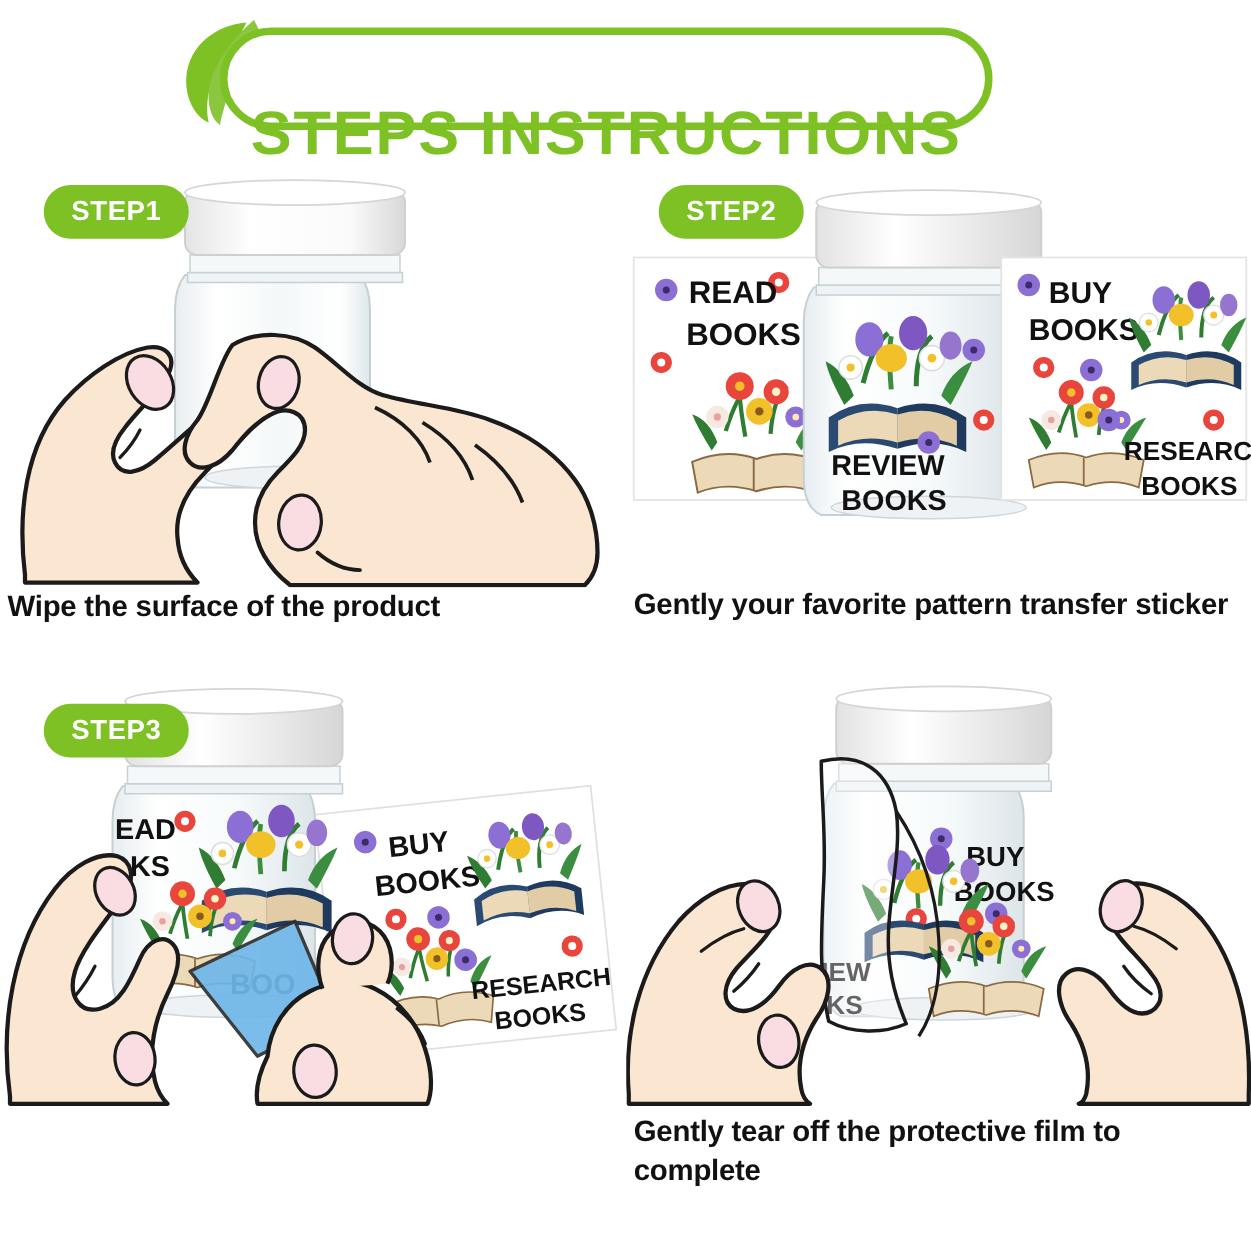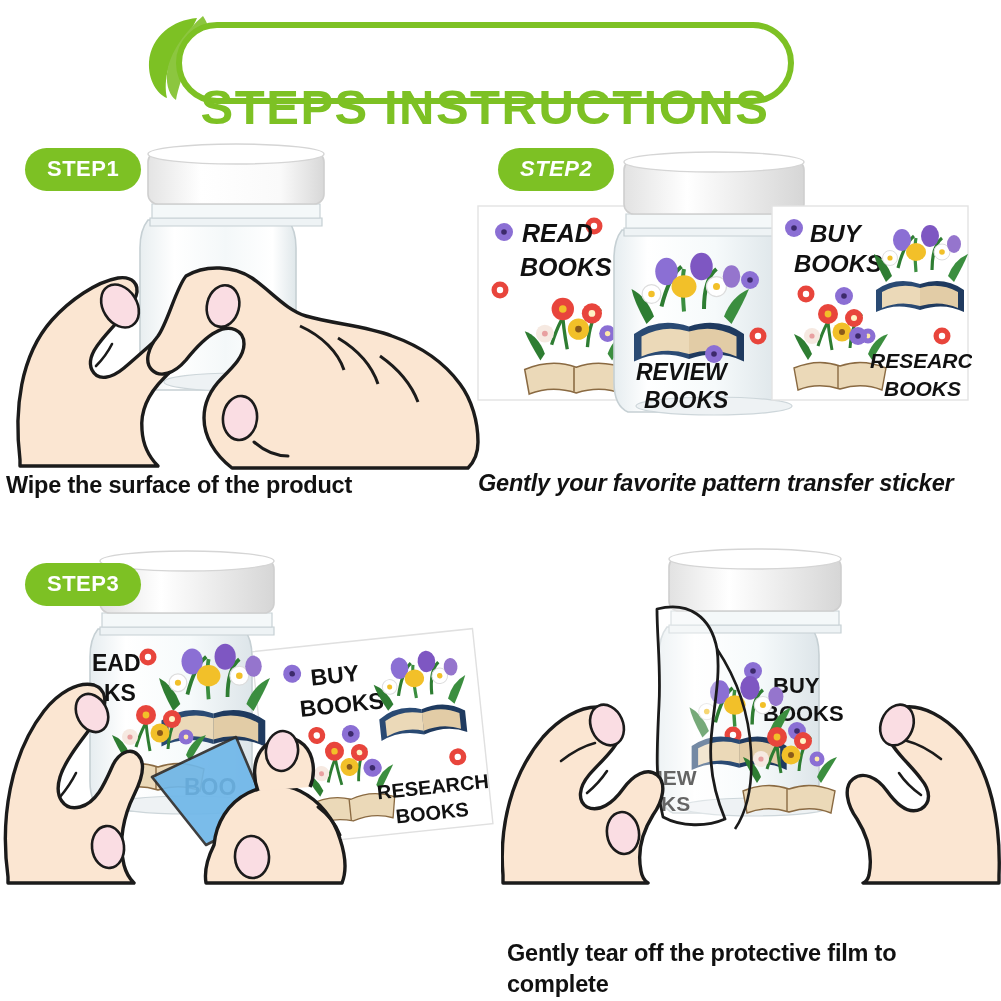--- a/index.html
+++ b/index.html
@@ -25,49 +25,49 @@
     display:flex;align-items:center;justify-content:center;
     color:#7DC124;font-size:49px;font-weight:bold;letter-spacing:1.5px;
     font-family:"Liberation Sans", sans-serif;
     margin-top:44px;
   }
   .leaf-icon{position:absolute;left:143px;top:6px;width:96px;height:86px;}
 
   
   .panel{position:absolute;width:500px;height:440px;}
   #p1{left:0;top:130px;}
-  #p2{left:472px;top:130px;font-style:italic;}
+  #p2{left:501px;top:130px;}
   #p3{left:0;top:545px;}
   #p4{left:501px;top:545px;}
 
   .badge{
     position:absolute;top:18px;
     background:#7DC124;color:#ffffff;
     border-radius:22px;
     font-size:22px;font-weight:bold;letter-spacing:.5px;
     padding:8px 22px 9px 22px;
     z-index:9;
     font-family:"Liberation Sans", sans-serif;
   }
-  #p1 .badge,#p3 .badge{left:25px;text-align:center;}
+  #p1 .badge,#p3 .badge{left:35px;text-align:center;}
   #p2 .badge,#p4 .badge{left:26px;}
 
   .scene{position:absolute;left:0;top:0;width:500px;height:340px;}
 
   .caption{
     position:absolute;left:6px;width:488px;
     text-align:left;color:#111111;
     font-size:23.5px;font-weight:bold;line-height:1.33;
     letter-spacing:-.2px;
     font-family:"Liberation Sans", sans-serif;
   }
   #p1 .caption{top:340px;}
   #p2 .caption{top:338px;}
   #p3 .caption{top:345px;}
-  #p4 .caption{top:345px;margin-top:48px;}
+  #p4 .caption{top:345px;}
 </style>
 </head>
 <body>
 
 <div class="header">
 
   <svg class="leaf-icon" viewBox="0 0 96 86">
     <path d="M54 4 C30 6 8 22 6 48 C5 66 14 80 24 84 C20 66 26 42 42 24 C48 16 52 9 54 4 Z" fill="#7DC124"></path>
     <path d="M60 2 C44 16 26 38 24 60 C23 72 27 82 33 86 C37 64 50 34 66 14 C64 9 62 5 60 2 Z" fill="#8CC63F"></path>
   </svg>

